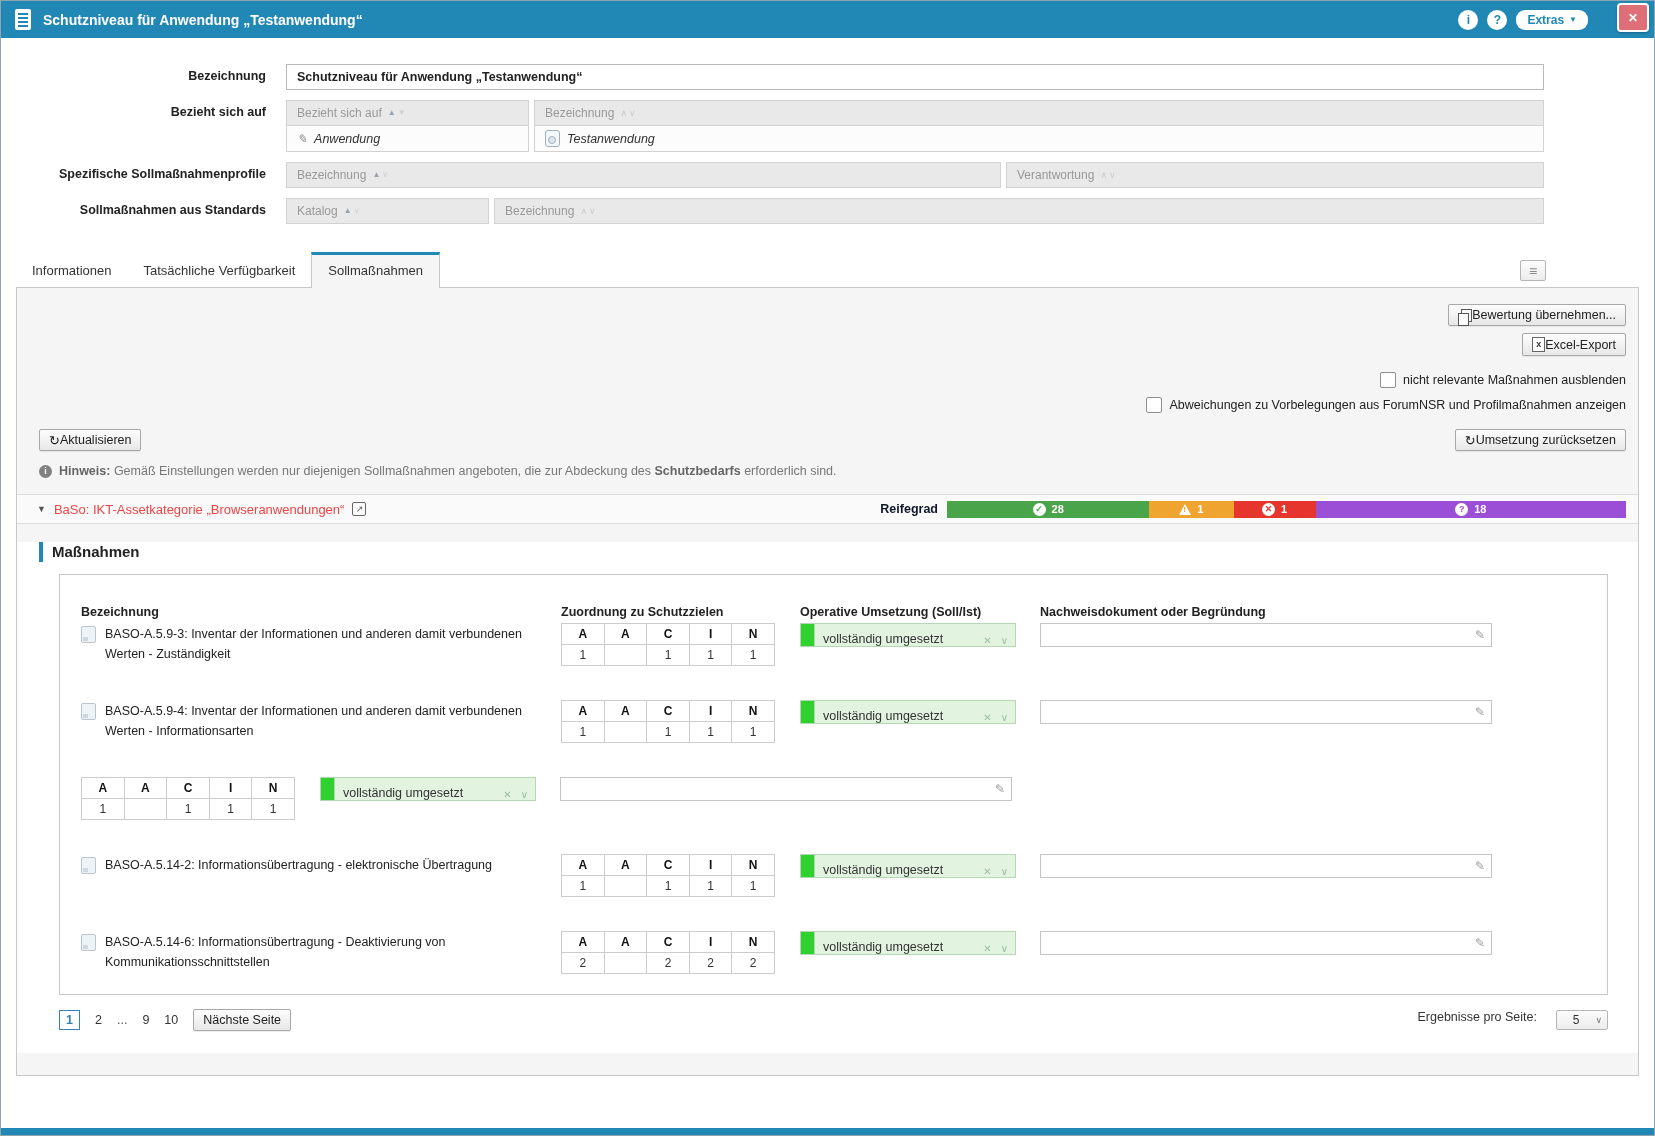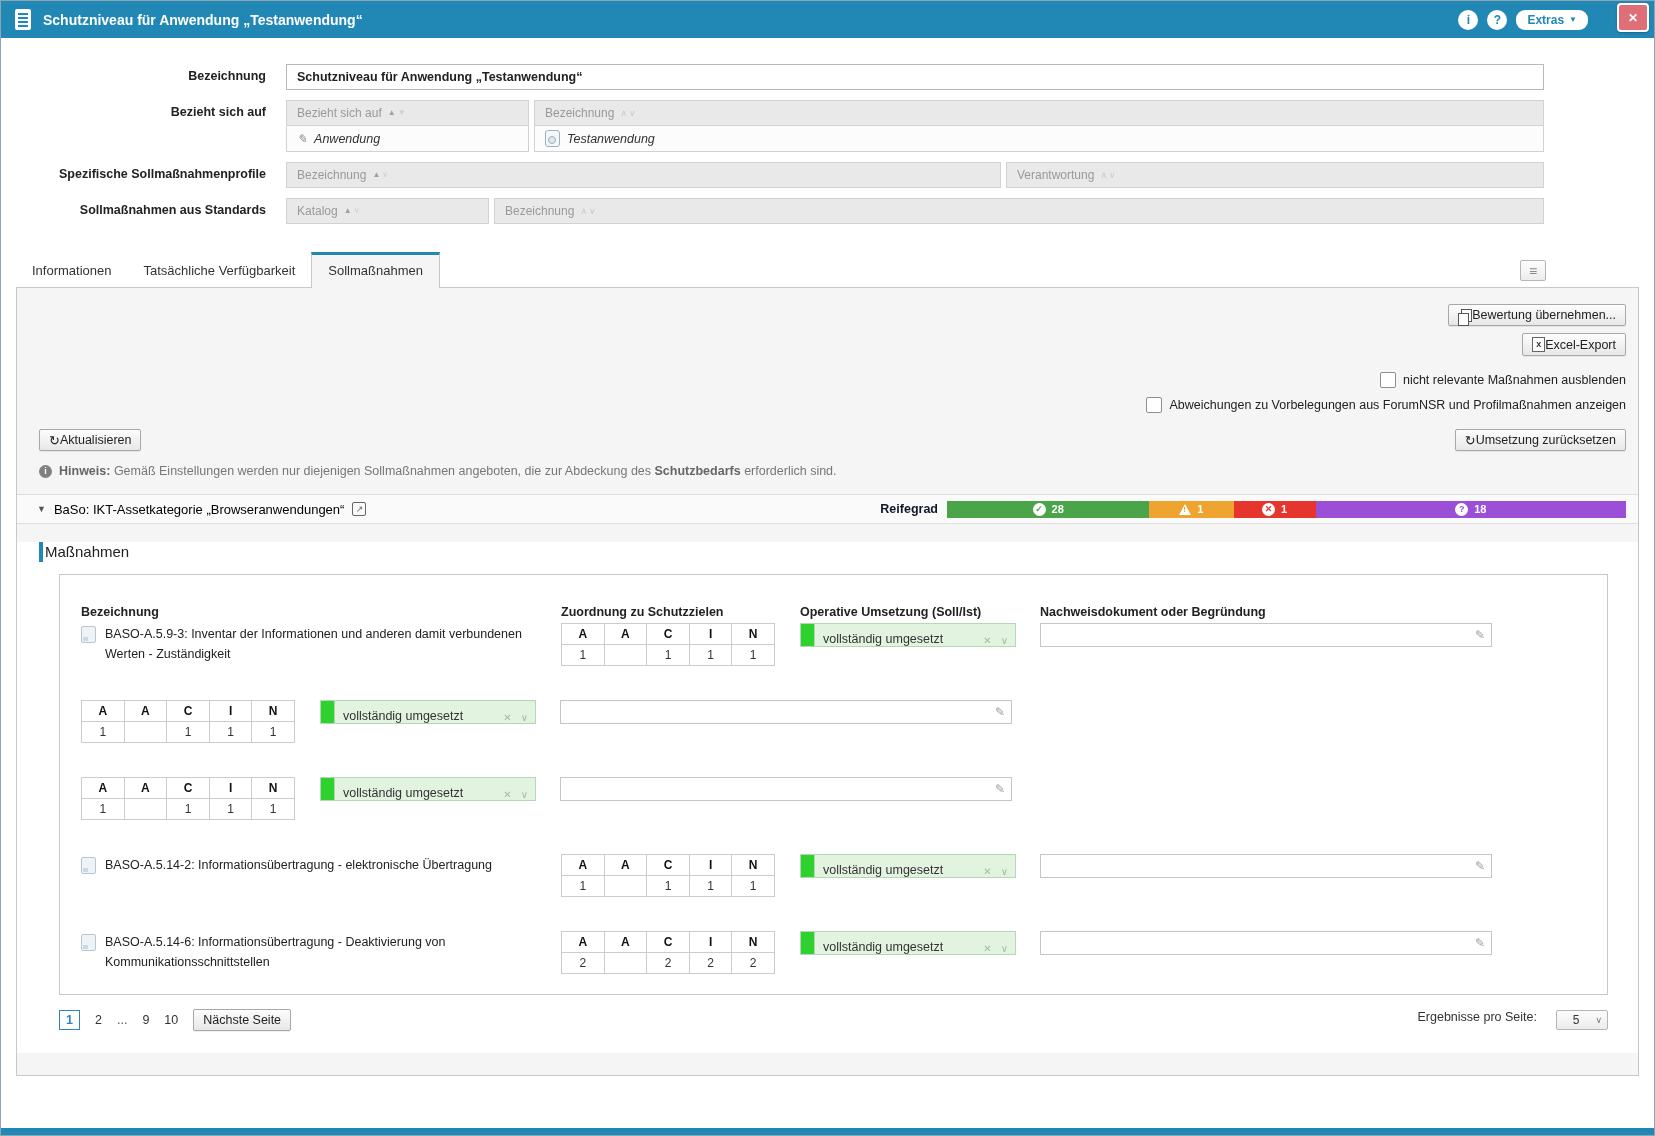--- a/index.html
+++ b/index.html
@@ -51,39 +51,39 @@
   .cb-row{display:flex;align-items:center;gap:7px;font-size:12.5px;color:#222;margin-top:9px;cursor:pointer;}
   .checkbox{width:14px;height:14px;border:1px solid #8f8f8f;background:#fff;border-radius:2px;flex:0 0 auto;}
   .refresh-row{display:flex;justify-content:space-between;align-items:center;padding:16px 12px 0 22px;}
   .btn .ric{font-size:13px;line-height:1;color:#222;}
   .hinweis{display:flex;align-items:center;gap:7px;padding:13px 0 10px 22px;color:#777;font-size:12.5px;}
   .info-circle{width:13px;height:13px;border-radius:50%;background:#808080;color:#fff;font-weight:bold;font-size:9px;display:flex;align-items:center;justify-content:center;flex:0 0 auto;}
   .hinweis b{color:#666;}
   
   .section-header{margin-top:6px;border-top:1px solid #ddd;border-bottom:1px solid #ddd;background:#fafafa;height:28px;display:flex;align-items:center;padding:0 12px 0 20px;}
   .collapse-ic{font-size:9px;color:#555;margin-right:8px;cursor:pointer;}
-  .section-title{font-size:13px;color:#000000;}
+  .section-title{font-size:13px;color:#ef4444;}
   .ext-icon{width:12px;height:12px;border:1px solid #666;border-radius:2px;display:inline-flex;align-items:center;justify-content:center;font-size:9px;color:#666;margin-left:8px;line-height:1;cursor:pointer;}
   .rg-group{margin-left:auto;display:flex;align-items:center;}
   .rg-label{font-weight:bold;font-size:12.5px;color:#0f172a;margin-right:9px;}
   .rg-bar{width:679px;height:17px;display:flex;overflow:hidden;}
   .seg{display:flex;align-items:center;justify-content:center;gap:6px;color:#fff;font-size:11px;font-weight:bold;}
   .seg-ok{background:#4aa54a;}
   .seg-warn{background:#efa430;}
   .seg-err{background:#e6352d;}
   .seg-open{background:#9b4fd6;}
   .badge{width:13px;height:13px;border-radius:50%;background:#fff;display:flex;align-items:center;justify-content:center;font-size:9px;font-weight:bold;line-height:1;}
   .seg-ok .badge{color:#4aa54a;}
   .seg-err .badge{color:#e6352d;}
   .seg-open .badge{color:#9b4fd6;}
   .tri{width:0;height:0;border-left:6px solid transparent;border-right:6px solid transparent;border-bottom:11px solid #fff;position:relative;background:none;border-radius:0;}
   .tri i{position:absolute;left:-2px;top:2px;font-style:normal;font-size:8px;font-weight:bold;color:#efa430;line-height:1;}
   
   .content-white{background:#fff;padding-bottom:8px;}
-  .m-heading{margin:18px 0 12px 22px;font-size:15px;font-weight:normal;color:#222;border-left:4px solid #2187b5;padding-left:2px;line-height:1.3;}
+  .m-heading{margin:18px 0 12px 22px;font-size:15px;font-weight:bold;color:#222;border-left:4px solid #2187b5;padding-left:9px;line-height:1.3;}
   .inner-box{margin:0 30px 0 42px;border:1px solid #c8c8c8;background:#fff;padding:30px 20px 12px 21px;min-height:395px;box-sizing:border-box;}
   .thead,.trow{display:flex;align-items:flex-start;}
   .col-label{width:480px;flex:0 0 auto;}
   .col-acin{width:214px;flex:0 0 auto;margin-right:25px;}
   .col-select{width:216px;flex:0 0 auto;margin-right:24px;}
   .col-input{width:452px;flex:0 0 auto;}
   .thead{margin-bottom:4px;}
   .thead .hc{font-weight:bold;font-size:12.5px;color:#222;}
   .trow{margin-bottom:34px;}
   .row-label{display:flex;gap:9px;align-items:flex-start;padding-top:1px;}
@@ -344,20 +344,24 @@
           </div>
           <div class="col-input">
             <div class="nachweis">
               <input style="">
               <span class="edit-ic">✎</span>
             </div>
           </div>
         </div>
 
         <div class="trow">
+          <div class="col-label row-label">
+            <span class="mdoc-icon"></span>
+            <span class="txt">BASO-A.5.9-4: Inventar der Informationen und anderen damit verbundenen Werten - Informationsarten</span>
+          </div>
           <div class="col-acin">
             <table class="acin">
               <tbody>
                   <tr>
                 <th>A</th>
                 <th>A</th>
                 <th>C</th>
                 <th>I</th>
                 <th>N</th>
               </tr>

